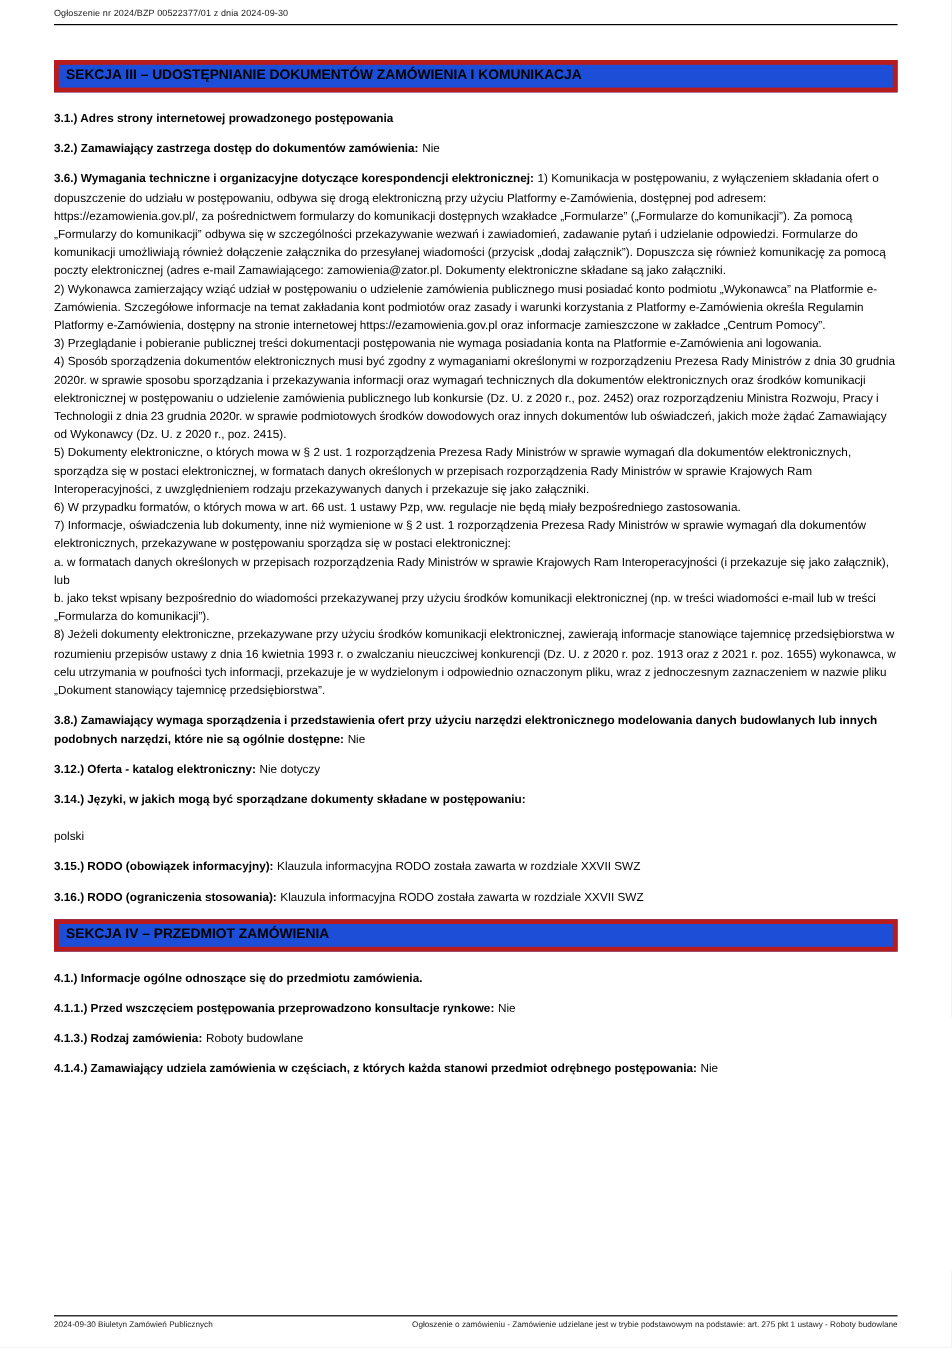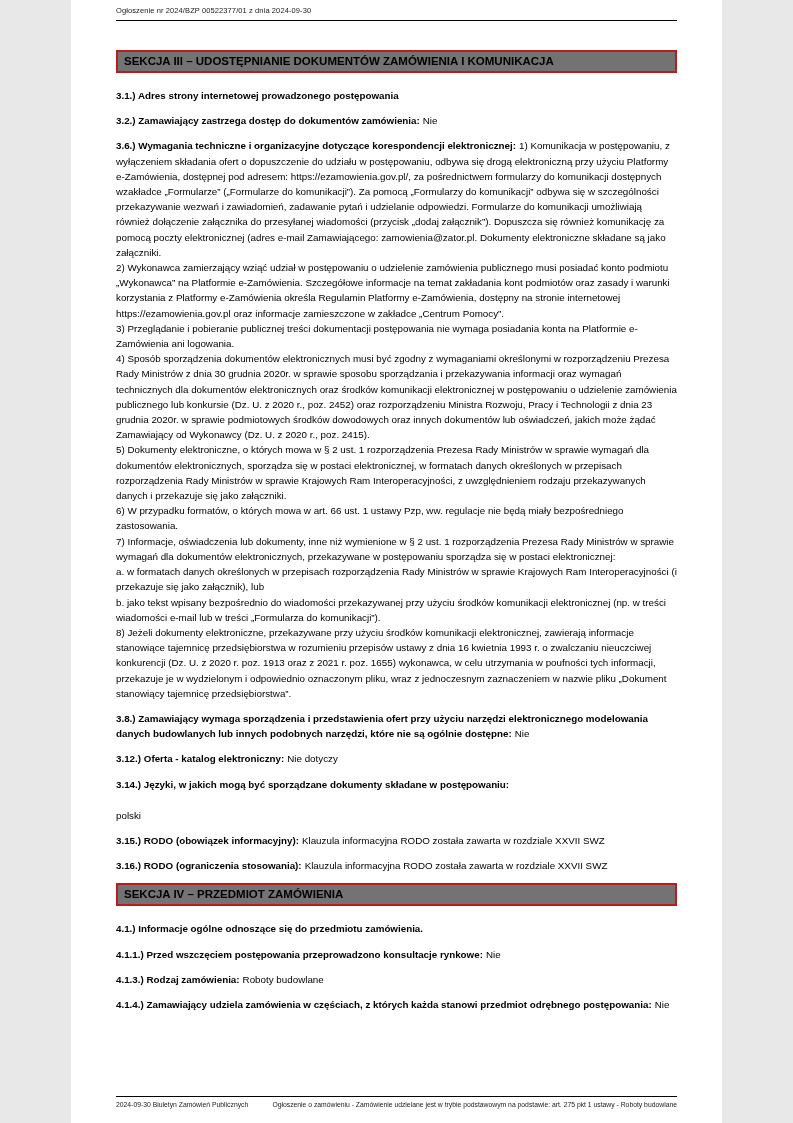--- a/index.html
+++ b/index.html
@@ -1,18 +1,18 @@
 <!DOCTYPE html>
 <html><head>
 <meta charset="utf-8">
 <style>
   html, body { margin: 0; padding: 0; background: #e8e8e8; }
   .page {
     position: relative;
-    width: 651px;
+    width: 793px;
     height: 1123px;
     margin: 0 auto;
     background: #ffffff;
     font-family: "Liberation Sans", sans-serif;
     color: #000;
     overflow: hidden;
     box-sizing: border-box;
   }
   .page-header {
     position: absolute;
@@ -21,22 +21,22 @@
     color: #1a1a1a;
     border-bottom: 1px solid #000;
     padding-bottom: 5px;
     letter-spacing: 0.1px;
   }
   .content {
     position: absolute;
     top: 50px; left: 45px; right: 45px;
   }
   .section-bar {
-    background: #737373;
-    border: 2px solid #b91c1c;
+    background: #1d4ed8;
+    border: 4px solid #b91c1c;
     padding: 3px 6px 4px 6px;
     font-weight: bold;
     font-size: 11.5px;
     margin: 0 0 15px 0;
   }
   .section-bar.second { margin-top: 4px; }
   p.field {
     margin: 0 0 10px 0;
     font-size: 9.8px;
     line-height: 15.2px;

